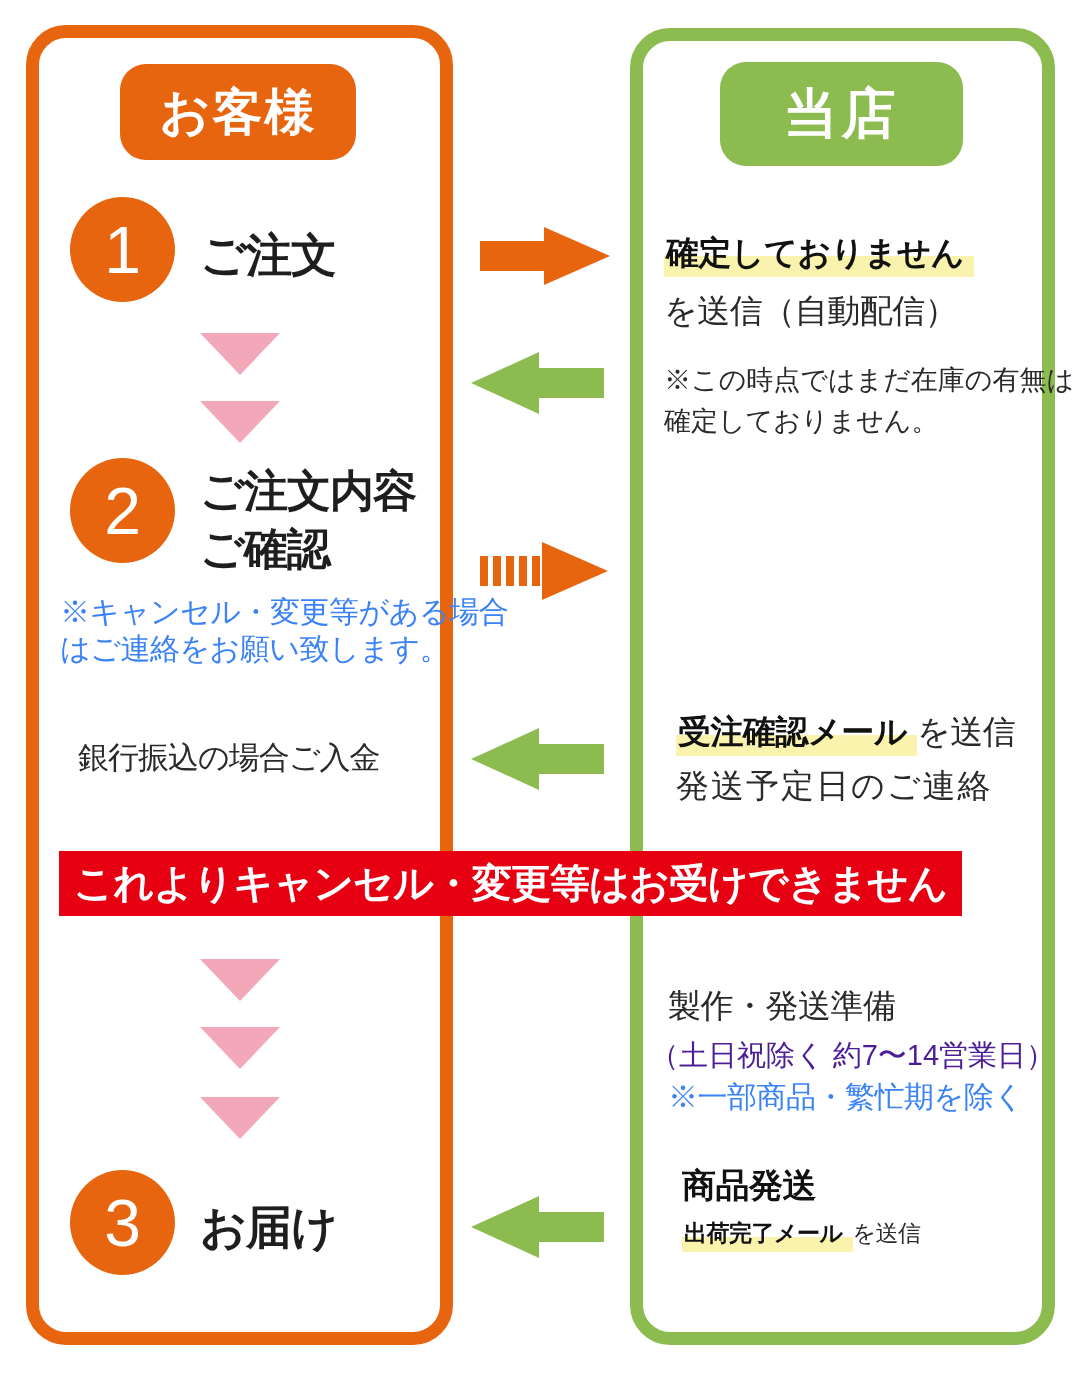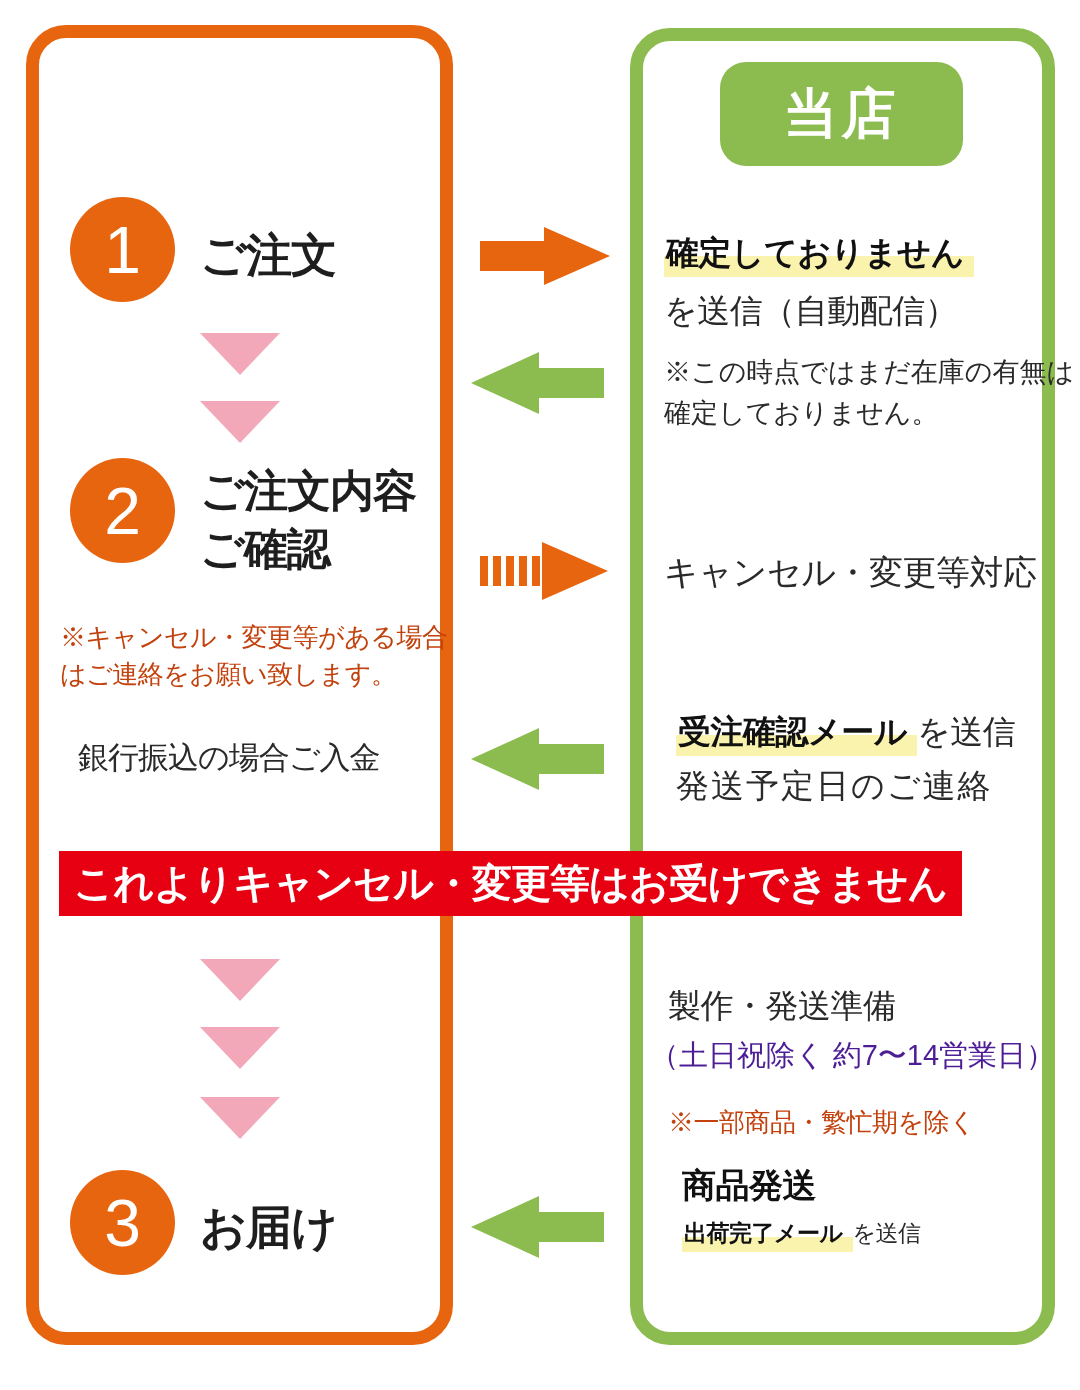--- a/index.html
+++ b/index.html
@@ -16,25 +16,25 @@
     color:#ffffff;font-weight:700;border-radius:26px;z-index:2;}
   .badge-customer{left:120px;top:64px;width:236px;height:96px;background:#e8650f;font-size:50px;letter-spacing:2px;}
   .badge-shop{left:720px;top:62px;width:243px;height:104px;background:#8cbb4f;font-size:54px;letter-spacing:4px;}
   
   .step-circle{position:absolute;width:105px;height:105px;border-radius:50%;background:#e8650f;
     color:#ffffff;display:flex;align-items:center;justify-content:center;
     font-size:66px;font-weight:300;z-index:2;}
   
   .txt{position:absolute;white-space:nowrap;z-index:2;}
   .step-label{font-weight:700;font-size:46px;letter-spacing:-1px;line-height:58px;}
-  .note{font-size:26px;letter-spacing:-0.5px;line-height:37px;color:#c2410c;margin-top:26px;}
+  .note{font-size:30px;letter-spacing:-0.5px;line-height:37px;color:#3b82f6;}
   .body33{font-size:33px;letter-spacing:-0.5px;color:#2a2a2a;}
   .body30{font-size:30px;letter-spacing:-1px;color:#2a2a2a;}
   .body29{font-size:29px;letter-spacing:0;color:#4c1d95;}
-  .note27{font-size:27px;letter-spacing:0;line-height:41px;color:#2a2a2a;}
+  .note27{font-size:27px;letter-spacing:0;line-height:41px;color:#2a2a2a;margin-top:8px;}
   .bold34{font-size:34px;font-weight:700;letter-spacing:-0.5px;color:#111;}
   .hl{background:linear-gradient(to bottom, rgba(0,0,0,0) 52%, #faf3ae 52%);
       padding:0 10px 6px 2px;font-weight:700;color:#111;}
   .ls2{letter-spacing:2px;}
   
   .tri{position:absolute;width:0;height:0;z-index:2;
     border-left:40px solid transparent;border-right:40px solid transparent;
     border-top:42px solid #f2a8b8;}
   
   .arrow{position:absolute;z-index:2;}
@@ -55,20 +55,23 @@
   .banner{position:absolute;left:59px;top:851px;width:903px;height:65px;background:#e60012;
     color:#ffffff;display:flex;align-items:center;justify-content:center;
     font-size:40px;font-weight:800;letter-spacing:-1px;z-index:5;white-space:nowrap;}
 </style>
 </head>
 <body>
 
 <div class="stage">
 
   <div class="col col-customer"></div>
+  <div class="badge badge-customer">
+    <span>お客様</span>
+  </div>
 
   <div class="col col-shop"></div>
   <div class="badge badge-shop">
     <span>当店</span>
   </div>
 
   <div class="step-circle" style="left:70px;top:197px;">
     <span>1</span>
   </div>
   <div class="txt step-label" style="left:200px;top:226px;">ご注文</div>
@@ -134,21 +137,20 @@
 
   <div class="txt body33" style="left:664px;top:231px;">
     <span class="hl">確定しておりません</span>
   </div>
   <div class="txt body33" style="left:664px;top:289px;">を送信（自動配信）</div>
   <div class="txt note27" style="left:664px;top:352px;">
     <div>※この時点ではまだ在庫の有無は</div>
     <div>確定しておりません。</div>
   </div>
 
-  <div class="txt body33" style="left:664px;top:550px;font-size:34px;">キャンセル・変更等対応</div>
 
   <div class="txt body33" style="left:676px;top:710px;">
     <span class="hl">受注確認メール</span><span>を送信</span>
   </div>
   <div class="txt body33 ls2" style="left:676px;top:764px;">発送予定日のご連絡</div>
 
   <div class="txt body33" style="left:668px;top:984px;">製作・発送準備</div>
   <div class="txt body29" style="left:650px;top:1036px;">（土日祝除く 約7〜14営業日）</div>
   <div class="txt note" style="left:668px;top:1078px;">※一部商品・繁忙期を除く</div>
 

